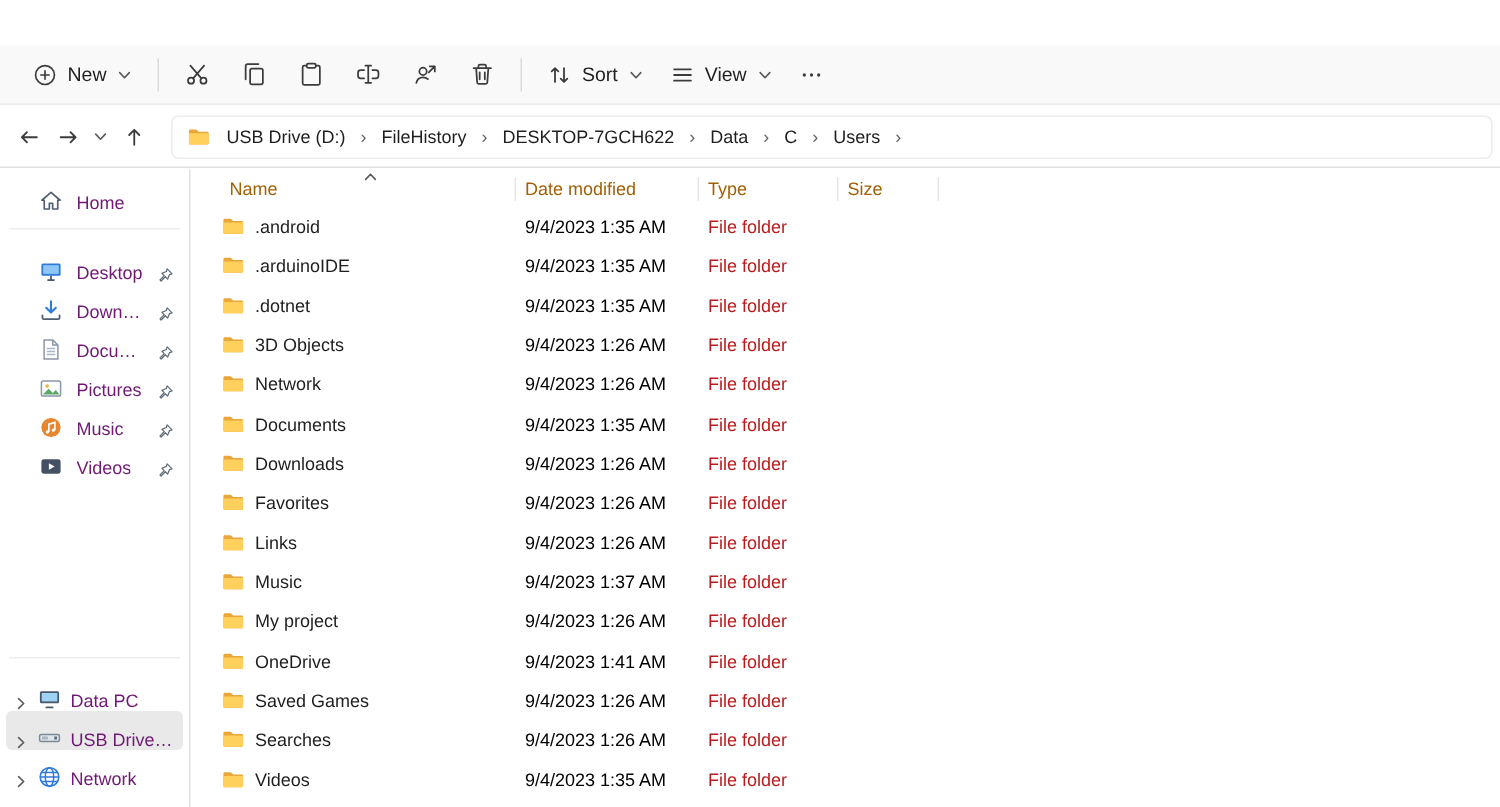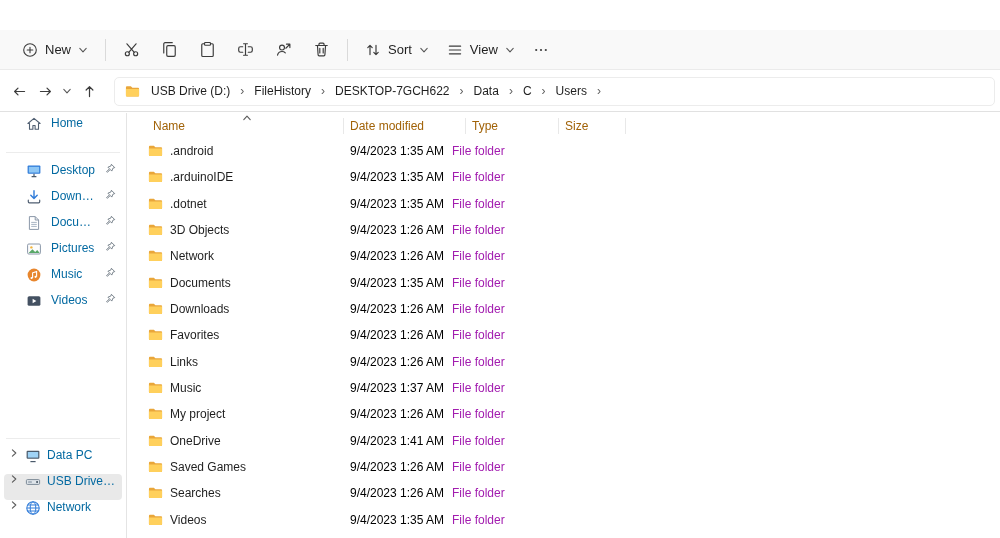--- a/index.html
+++ b/index.html
@@ -31,21 +31,21 @@
   .navbar{position:absolute;top:71px;left:0;right:0;height:41px;background:#fff;border-bottom:1px solid #e1e1e1;display:flex;align-items:center;padding:0 5px 0 6px}
   .nbtn{width:26px;height:30px;display:flex;align-items:center;justify-content:center;border-radius:5px}
   .nbtn-s{width:18px}
   .addressbar{flex:1;height:29px;margin-left:12px;border:1px solid #ececec;background:#fff;border-radius:5px;display:flex;align-items:center;gap:5px;padding:0 10px}
   .crumbs{display:flex;align-items:center}
   .crumb{padding:3px 6px;border-radius:3px;color:#1f1f1f;white-space:nowrap}
   .crumb-sep{padding:0 4px;color:#5f5f5f}
 
   
   .sidebar{position:absolute;top:113px;left:0;bottom:0;width:127px;border-right:1px solid #e4e4e4;background:#fff;padding-top:3px}
-  .side-item{display:flex;align-items:flex-start;gap:9px;height:26px;margin:0 4px;padding:0 6px 0 22px;border-radius:4px;color:#0369a1;white-space:nowrap}
+  .side-item{display:flex;align-items:flex-end;gap:9px;height:26px;margin:0 4px;padding:0 6px 0 22px;border-radius:4px;color:#701a75;white-space:nowrap}
   .side-item .side-label{overflow:hidden;text-overflow:ellipsis}
   .side-item .pin{margin-left:auto}
   .side-item.tree{padding-left:5px;gap:6px}
   .side-item.selected{background:#e9e9e9}
   .side-div{height:1px;background:#ececec;margin:10px 6px}
   .side-bottom{position:absolute;top:325px;left:0;right:0}
   .side-bottom .side-div{margin:0 6px 9px}
 
   
   .main{position:absolute;left:128px;top:113px;right:0;bottom:0}
@@ -54,21 +54,21 @@
   .colh-name{left:25px}.colh-date{left:222px}.colh-type{left:344px}.colh-size{left:437px}
   .sortcaret{position:absolute;left:114px;top:0}
   .colsep{position:absolute;top:5px;width:1px;height:16px;background:#e8e8e8}
   .s1{left:215px}.s2{left:337px}.s3{left:430px}.s4{left:497px}
   .rows{position:absolute;top:25px;left:0;right:0;bottom:0;overflow:hidden}
   .frow{position:relative;height:26.33px}
   .frow .c-icon{position:absolute;left:20px;top:50%;transform:translateY(-50%)}
   .frow span{top:50%;transform:translateY(-50%)}
   .c-name{position:absolute;left:42px;color:#1f1f1f;white-space:nowrap}
   .c-date{position:absolute;left:222px;color:#000000;white-space:nowrap}
-  .c-type{position:absolute;left:324px;color:#a21caf;white-space:nowrap}
+  .c-type{position:absolute;left:344px;color:#b91c1c;white-space:nowrap}
   .c-size{position:absolute;left:437px;color:#5a5a5a;white-space:nowrap}
 </style>
 </head>
 <body>
 
 <div class="window">
 
 
   <div class="toolbar">
     <button class="tbtn">

